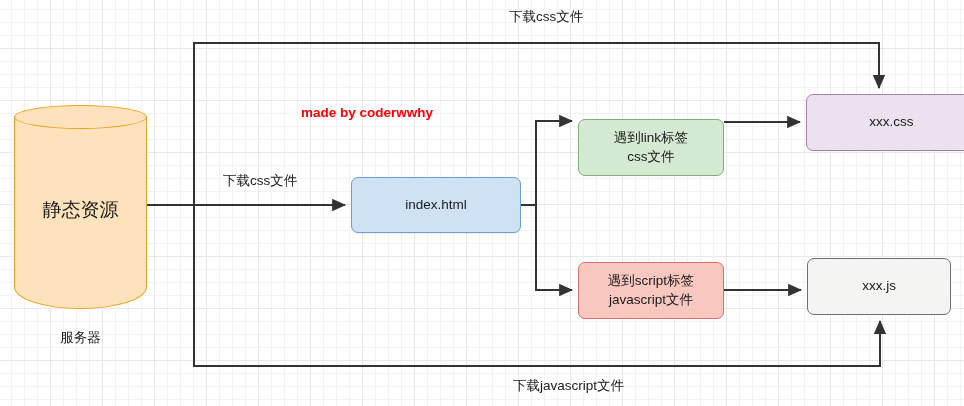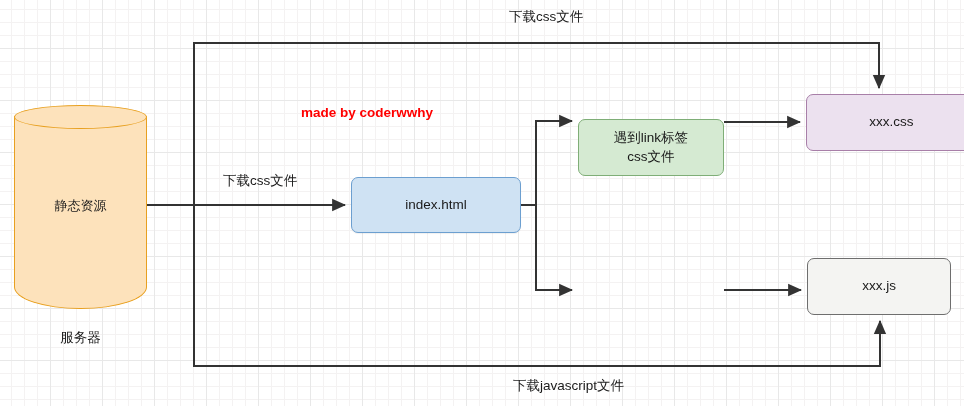--- a/index.html
+++ b/index.html
@@ -97,21 +97,21 @@
     box-sizing: border-box;
     background: #fde2bb;
     border: 1.6px solid #e8a020;
     border-radius: 50%;
   }
   .cyl-label {
     position: absolute;
     left: 0; top: 92px;
     width: 133px;
     text-align: center;
-    font-size: 13px;
+    font-size: 19px;
     color: #1a1a1a;
   }
   .edge-label {
     position: absolute;
     font-size: 13.5px;
     color: #1a1a1a;
     white-space: nowrap;
   }
   .label-download-css { left: 509px; top: 8px; }
   .label-download-js  { left: 513px; top: 377px; text-align: center; }
@@ -164,20 +164,24 @@
 
   <div class="node node-index">
     <span>index.html</span>
   </div>
 
   <div class="node node-link">
     <span>遇到link标签
 css文件</span>
   </div>
 
+  <div class="node node-script">
+    <span>遇到script标签
+javascript文件</span>
+  </div>
 
   <div class="node node-css">
     <span>xxx.css</span>
   </div>
 
   <div class="node node-js">
     <span>xxx.js</span>
   </div>
 
   <div class="edge-label label-download-css">下载css文件</div>

